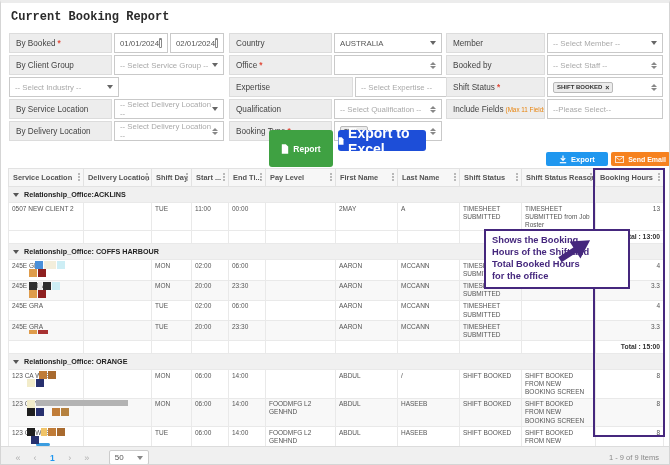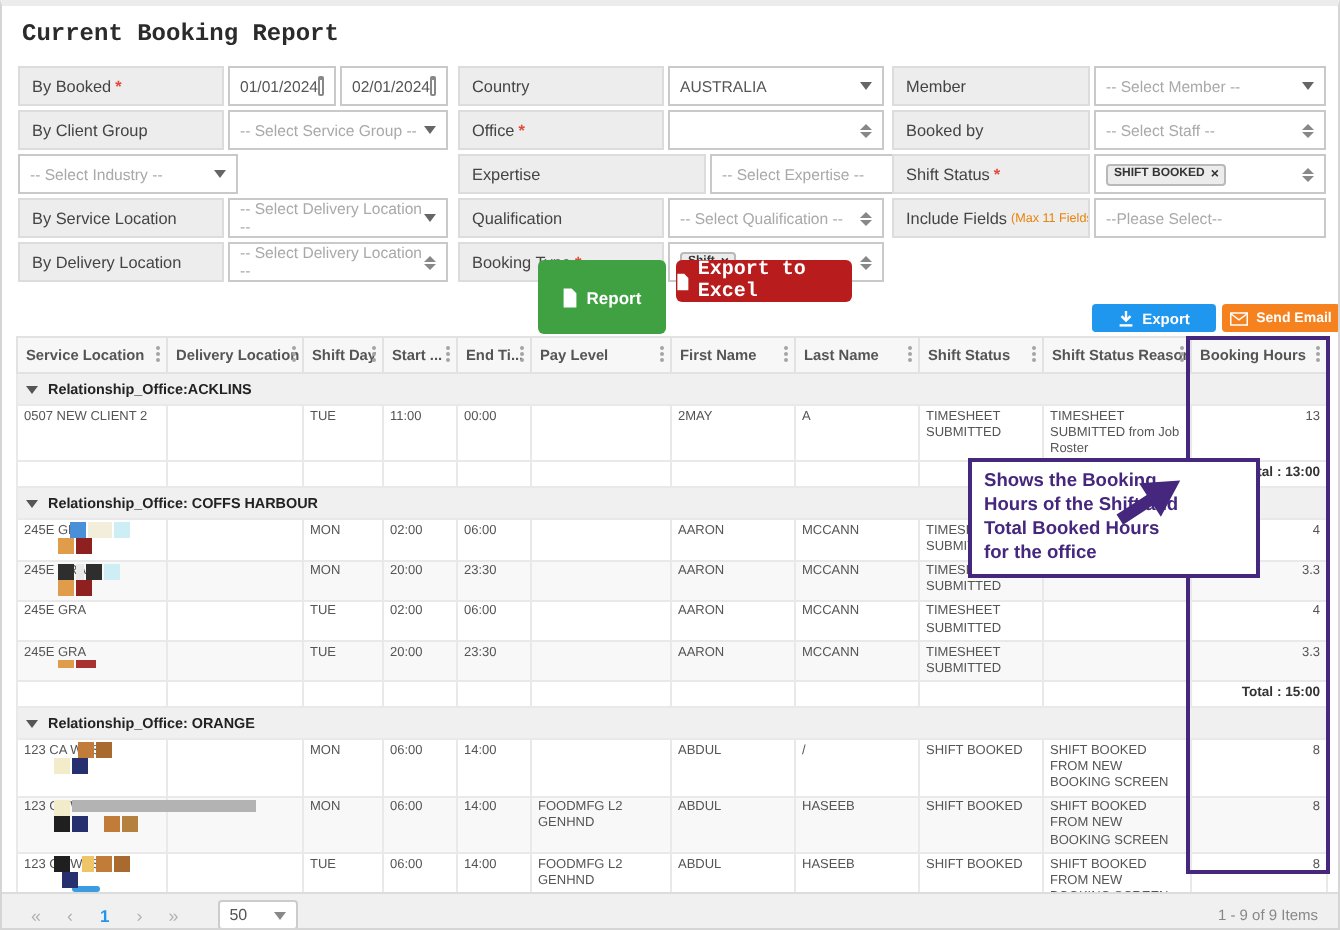--- a/index.html
+++ b/index.html
@@ -22,21 +22,21 @@
   .spin::after{content:"";border-left:3px solid transparent;border-right:3px solid transparent;border-top:3.5px solid #888;}
   .cal{margin-left:auto;width:9px;height:7px;border:1px solid #888;border-top:2.5px solid #888;border-radius:1px;}
   .tag{background:#ececec;border:1px solid #b9b9b9;border-radius:2px;font-size:6px;color:#333;
        padding:1px 3px;display:inline-flex;align-items:center;gap:3px;font-weight:bold;white-space:nowrap;}
   .tagx::after{content:"×";color:#333;font-size:7px;line-height:1;}
 
   
   .btn{position:absolute;display:flex;align-items:center;justify-content:center;gap:4px;color:#fff;
        font-weight:bold;border-radius:3px;cursor:pointer;box-sizing:border-box;}
   #btn-report{left:268px;top:127px;width:64px;height:37px;background:#3fa142;font-size:8.5px;}
-  #btn-excel{left:337px;top:127px;width:88px;height:21px;background:#b91c1c;font-size:10px;font-family:Liberation Mono, monospace;}
+  #btn-excel{left:337px;top:127px;width:88px;height:21px;background:#1d4ed8;font-size:14px;}
   #btn-export{left:545px;top:149px;width:62px;height:14px;background:#1f97ef;font-size:7.5px;border-radius:2px;}
   #btn-send{left:610px;top:149px;width:59px;height:14px;background:#f6821f;font-size:7px;border-radius:2px;}
 
   
   #grid{position:absolute;left:7px;top:165px;width:657px;}
   table{border-collapse:collapse;table-layout:fixed;width:656px;}
   th{background:#f7f7f7;border:1px solid #e2e2e2;font-size:7.4px;color:#555;font-weight:600;text-align:left;
      padding:3px 4px;position:relative;white-space:nowrap;overflow:hidden;height:11px;}
   .cmenu{position:absolute;right:3px;top:4px;width:2px;height:2px;background:#a5a5a5;border-radius:50%;
          box-shadow:0 3px 0 #a5a5a5,0 6px 0 #a5a5a5;}

